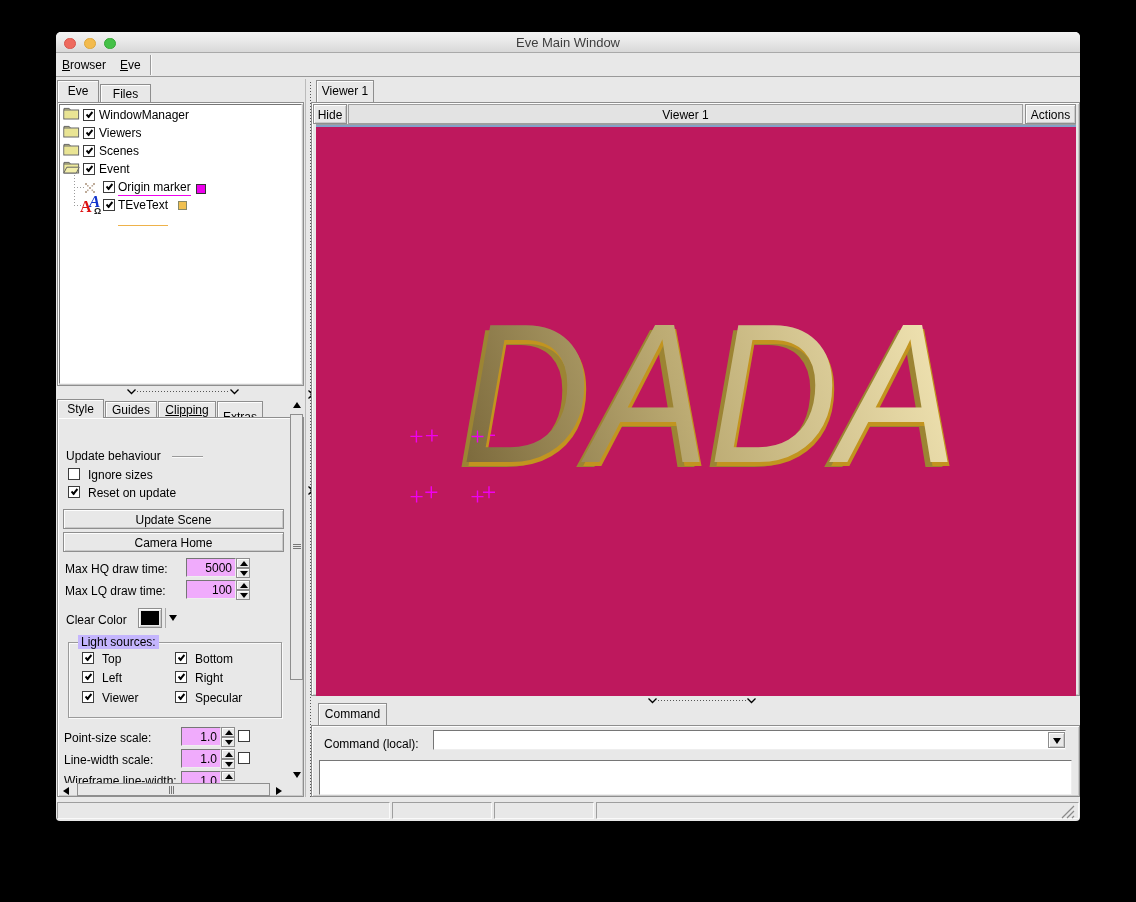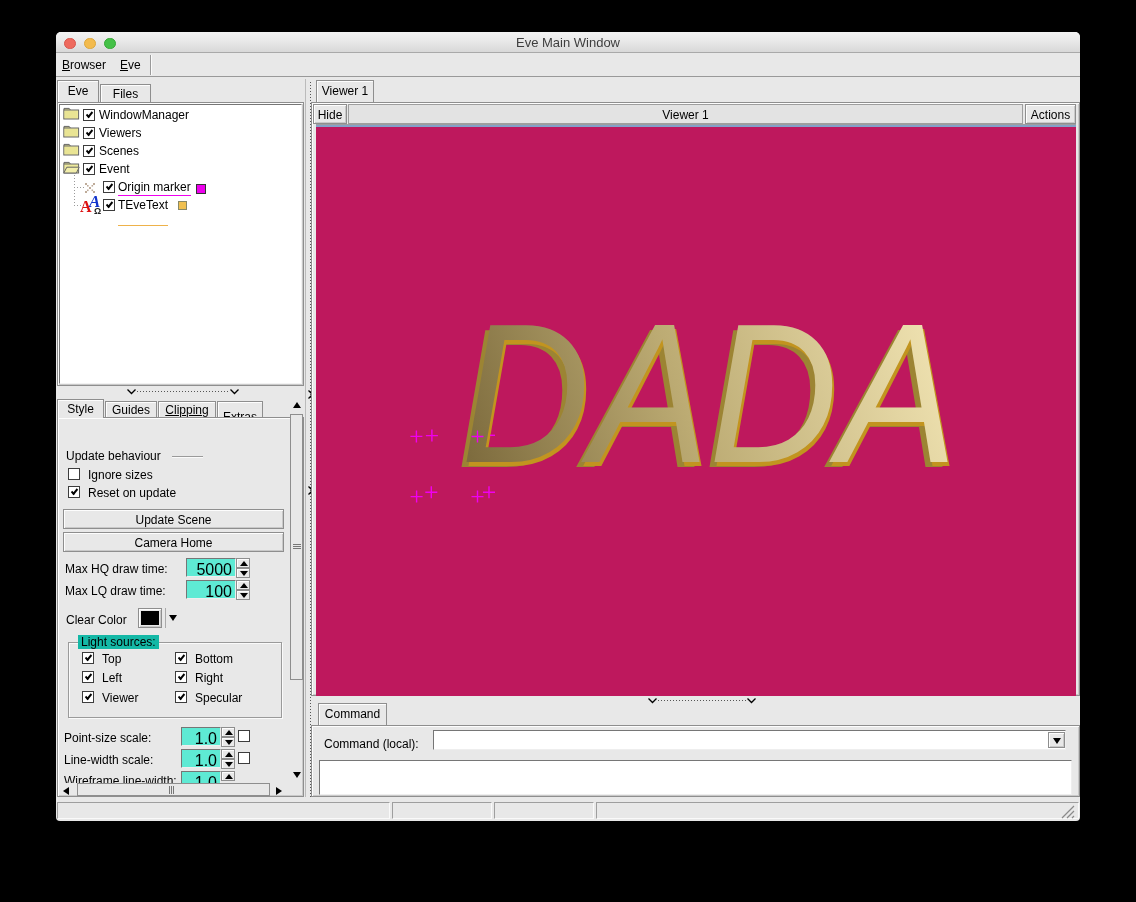--- a/index.html
+++ b/index.html
@@ -40,23 +40,23 @@
   box-shadow:inset 1px 1px 0 #fdfdfd, inset -1px -1px 0 #c9c9c9; }
 .cb { position:absolute; width:12px; height:12px; background:#fff;
   border:1px solid #3c3c3c; }
 .cb .tick { position:absolute; left:2px; top:2px; width:7px; height:4px;
   border-left:2px solid #000; border-bottom:2px solid #000;
   transform:rotate(-50deg) skewX(-6deg); }
 .lbl { position:absolute; font-size:12px; color:#000; white-space:nowrap; }
 .btn { position:absolute; background:#e8e8e8; border:1px solid #8e8e8e;
   box-shadow:inset 1px 1px 0 #fdfdfd, inset -1px -1px 0 #c9c9c9;
   font-size:12px; text-align:center; color:#000; }
-.entry { position:absolute; background:#5eead4; border:1px solid #767676;
+.entry { position:absolute; background:#f0abfc; border:1px solid #767676;
   border-right-color:#eee; border-bottom-color:#eee;
-  font-size:16px; text-align:right; }
+  font-size:12px; text-align:right; }
 .spin { position:absolute; width:14px; }
 .spin .up, .spin .dn { position:absolute; left:0; width:14px; height:10px;
   background:#e8e8e8; border:1px solid #8e8e8e;
   box-shadow:inset 1px 1px 0 #fdfdfd; }
 .spin .up { top:0; } .spin .dn { top:10px; }
 .tri-up { position:absolute; left:2.5px; top:2px; width:0; height:0;
   border-left:4px solid transparent; border-right:4px solid transparent;
   border-bottom:5.5px solid #000; }
 .tri-dn { position:absolute; left:2.5px; top:2px; width:0; height:0;
   border-left:4px solid transparent; border-right:4px solid transparent;
@@ -223,21 +223,21 @@
       </div>
 
     <div class="lbl" style="left:8px; top:195px;">Clear Color</div>
     <div class="btn" style="left:80px; top:190px; width:24px; height:20px;">
         <div style="position:absolute; left:2px; top:2px; width:18px; height:14px; background:#000;"></div>
       </div>
     <div class="abs" style="left:107px; top:190px; width:1px; height:20px; background:#aaa;"></div>
     <div class="abs" style="left:111px; top:197px; width:0; height:0; border-left:4.5px solid transparent; border-right:4.5px solid transparent; border-top:6px solid #000;"></div>
 
     <div class="abs" style="left:10px; top:224px; width:214px; height:76px; border:1px solid #9a9a9a; box-shadow:inset 1px 1px 0 #fafafa, 1px 1px 0 #fafafa;"></div>
-    <div class="lbl" style="left:20px; top:217px; background:#14b8a6; padding:0 3px;">Light sources:</div>
+    <div class="lbl" style="left:20px; top:217px; background:#c4b5fd; padding:0 3px;">Light sources:</div>
     <div class="cb" style="left:24px; top:234px;">
         <div class="tick"></div>
       </div>
     <div class="lbl" style="left:44px; top:234px;">Top</div>
     <div class="cb" style="left:117px; top:234px;">
         <div class="tick"></div>
       </div>
     <div class="lbl" style="left:137px; top:234px;">Bottom</div>
     <div class="cb" style="left:24px; top:253px;">
         <div class="tick"></div>

